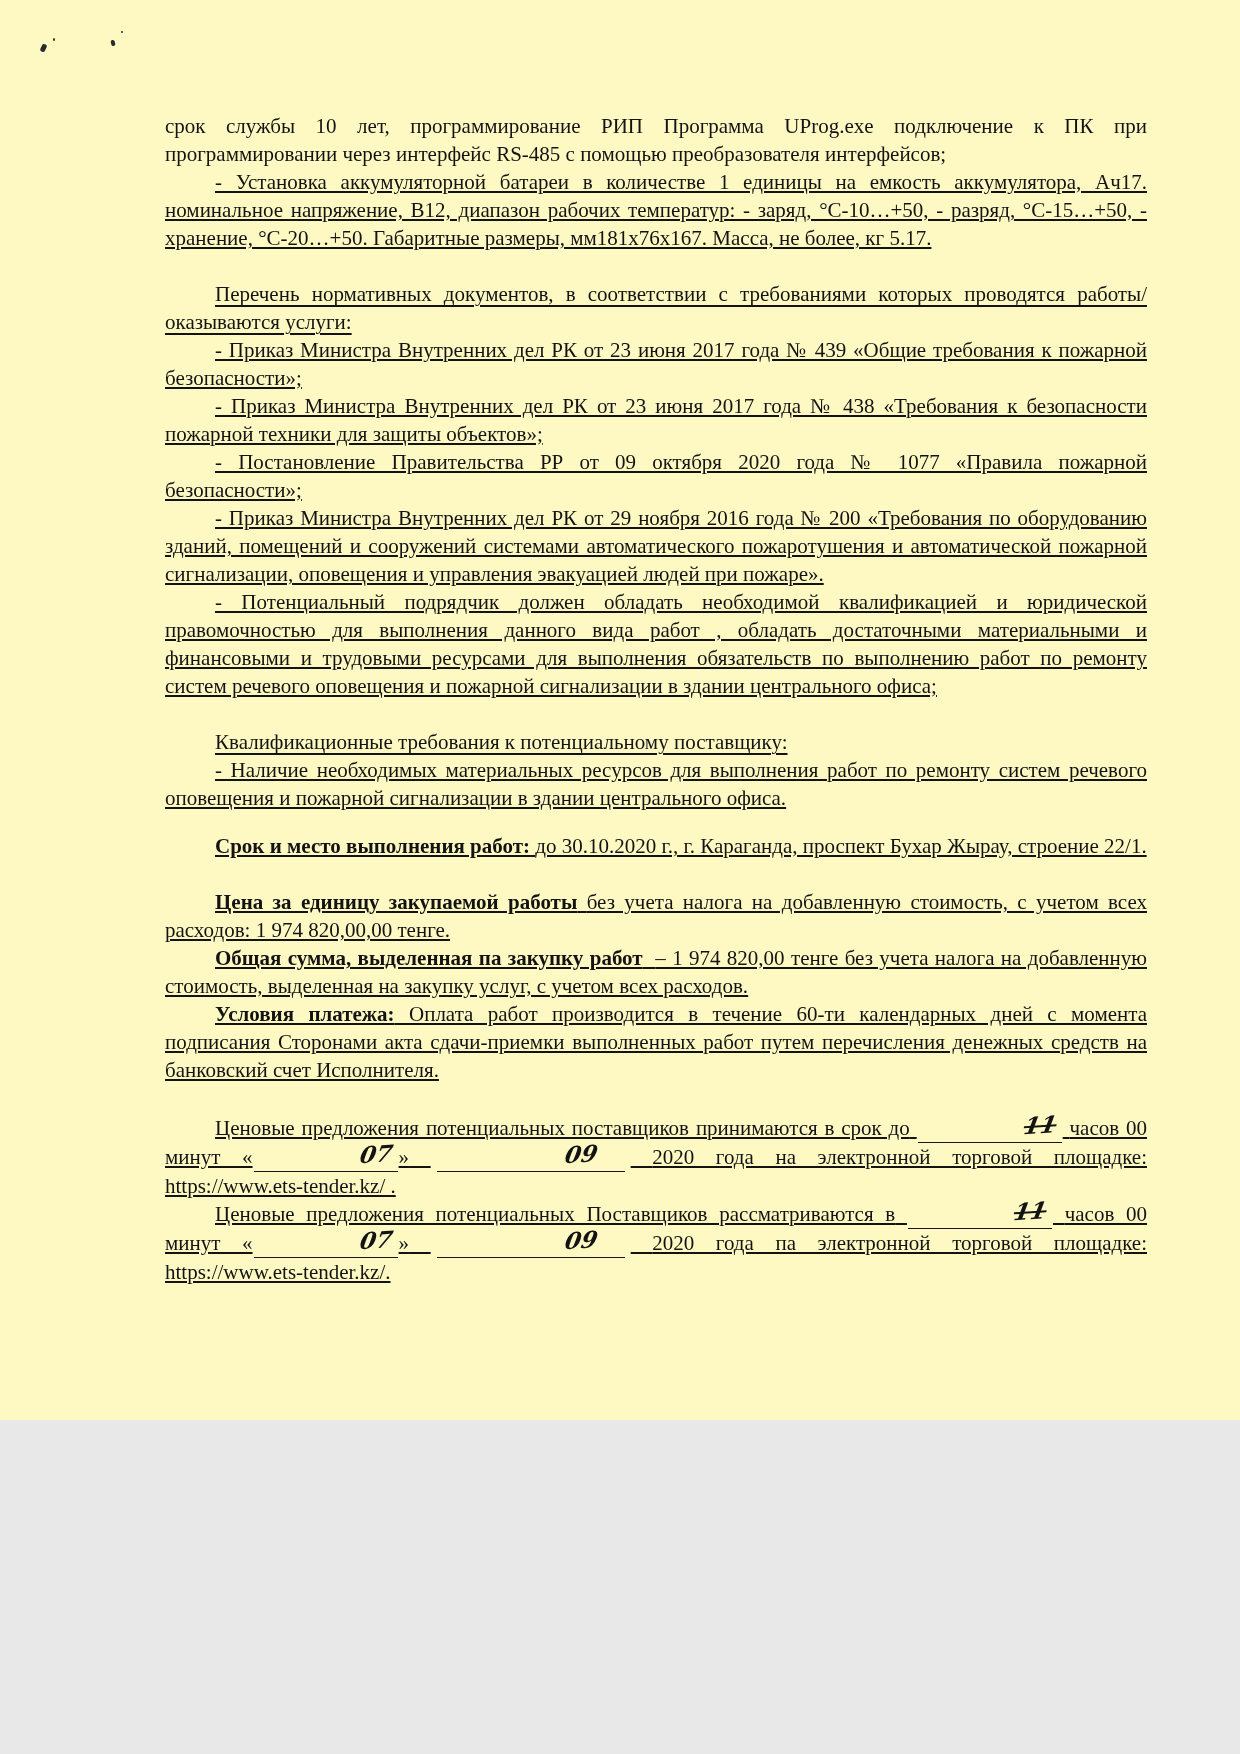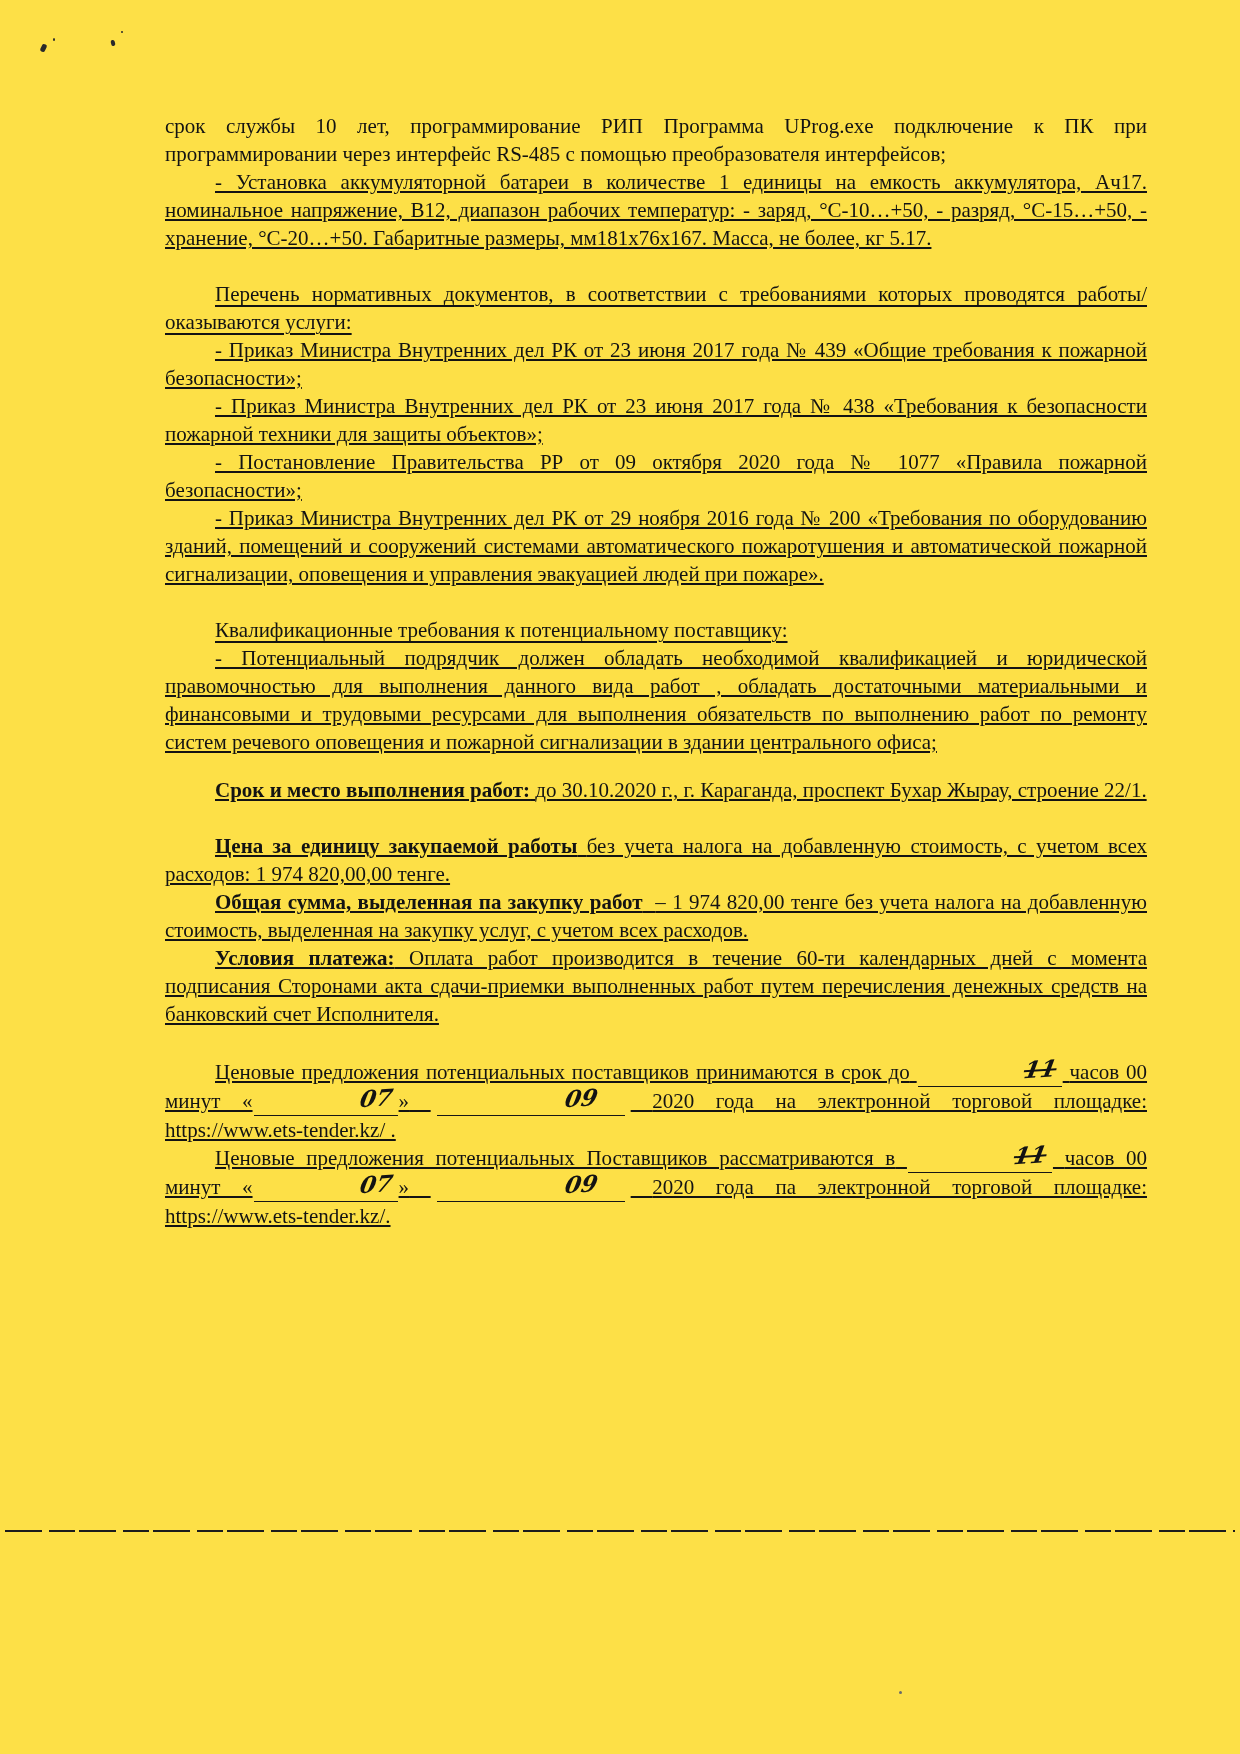--- a/index.html
+++ b/index.html
@@ -1,20 +1,20 @@
 <!DOCTYPE html>
 <html><head>
 <meta charset="utf-8">
 <style>
   html,body{margin:0;padding:0;background:#e8e8e8;}
   .page{
     position:relative;
-    width:1240px;height:1754px;
+    width:1240px;height:1420px;
     margin:0 auto;
-    background:#fde047;
+    background:#fef9c3;
     font-family:"Liberation Serif","DejaVu Serif",serif;
     color:#131313;
     overflow:hidden;
   }
   .textblock{
     position:absolute;
     left:165px; top:112px;
     width:982px;
     font-size:21px;
     line-height:28px;
@@ -89,23 +89,24 @@
 
     <p class="ind">- Установка аккумуляторной батареи в количестве 1 единицы на емкость аккумулятора, Ач17. номинальное напряжение, В12, диапазон рабочих температур: - заряд, °С-10…+50, - разряд, °С-15…+50, - хранение, °С-20…+50. Габаритные размеры, мм181х76х167. Масса, не более, кг 5.17.</p>
 
     <p class="ind headline gap28">Перечень нормативных документов, в соответствии с требованиями которых проводятся работы/оказываются услуги:</p>
 
     <p class="ind">- Приказ Министра Внутренних дел РК от 23 июня 2017 года № 439 «Общие требования к пожарной безопасности»;</p>
     <p class="ind">- Приказ Министра Внутренних дел РК от 23 июня 2017 года № 438 «Требования к безопасности пожарной техники для защиты объектов»;</p>
     <p class="ind">- Постановление Правительства РР от 09 октября 2020 года № 1077 «Правила пожарной безопасности»;</p>
     <p class="ind">- Приказ Министра Внутренних дел РК от 29 ноября 2016 года № 200 «Требования по оборудованию зданий, помещений и сооружений системами автоматического пожаротушения и автоматической пожарной сигнализации, оповещения и управления эвакуацией людей при пожаре».</p>
 
+    <p class="ind">- Потенциальный подрядчик должен обладать необходимой квалификацией и юридической правомочностью для выполнения данного вида работ , обладать достаточными материальными и финансовыми и трудовыми ресурсами для выполнения обязательств по выполнению работ по ремонту систем речевого оповещения и пожарной сигнализации в здании центрального офиса;</p>
+
     <p class="ind headline gap28">Квалификационные требования к потенциальному поставщику:</p>
-
-    <p class="ind">- Потенциальный подрядчик должен обладать необходимой квалификацией и юридической правомочностью для выполнения данного вида работ , обладать достаточными материальными и финансовыми и трудовыми ресурсами для выполнения обязательств по выполнению работ по ремонту систем речевого оповещения и пожарной сигнализации в здании центрального офиса;</p>
+    <p class="ind">- Наличие необходимых материальных ресурсов для выполнения работ по ремонту систем речевого оповещения и пожарной сигнализации в здании центрального офиса.</p>
 
     <p class="ind gap36"><b>Срок и место выполнения работ:</b> <span>до 30.10.2020 г., г. Караганда, проспект Бухар Жырау, строение 22/1.</span></p>
 
     <p class="ind gap28"><b>Цена за единицу закупаемой работы</b> <span>без учета налога на добавленную стоимость, с учетом всех расходов: 1 974 820,00,00 тенге.</span></p>
 
     <p class="ind"><b>Общая сумма, выделенная па закупку работ</b>&nbsp; <span>– 1 974 820,00 тенге без учета налога на добавленную стоимость, выделенная на закупку услуг, с учетом всех расходов.</span></p>
 
     <p class="ind"><b>Условия платежа:</b> <span>Оплата работ производится в течение 60-ти календарных дней с момента подписания Сторонами акта сдачи-приемки выполненных работ путем перечисления денежных средств на банковский счет Исполнителя.</span></p>
 
     <p class="ind gap30"><span>Ценовые предложения потенциальных поставщиков принимаются в срок до</span> <span class="hw-u"><span class="hw strike">11</span></span> <span>часов 00 минут «</span><span class="hw-u"><span class="hw">07</span></span><span>»</span> <span class="blank-month"><span class="hw">09</span></span> <span>2020 года на электронной торговой площадке:</span> <span>https://www.ets-tender.kz/ .</span></p>

